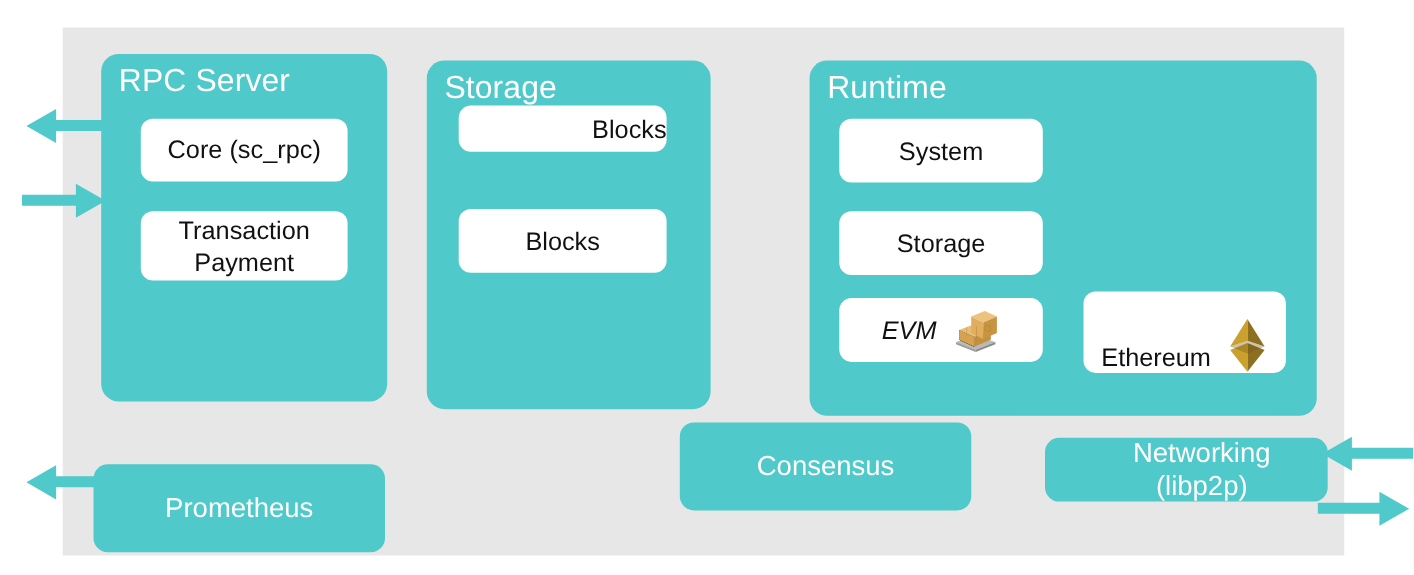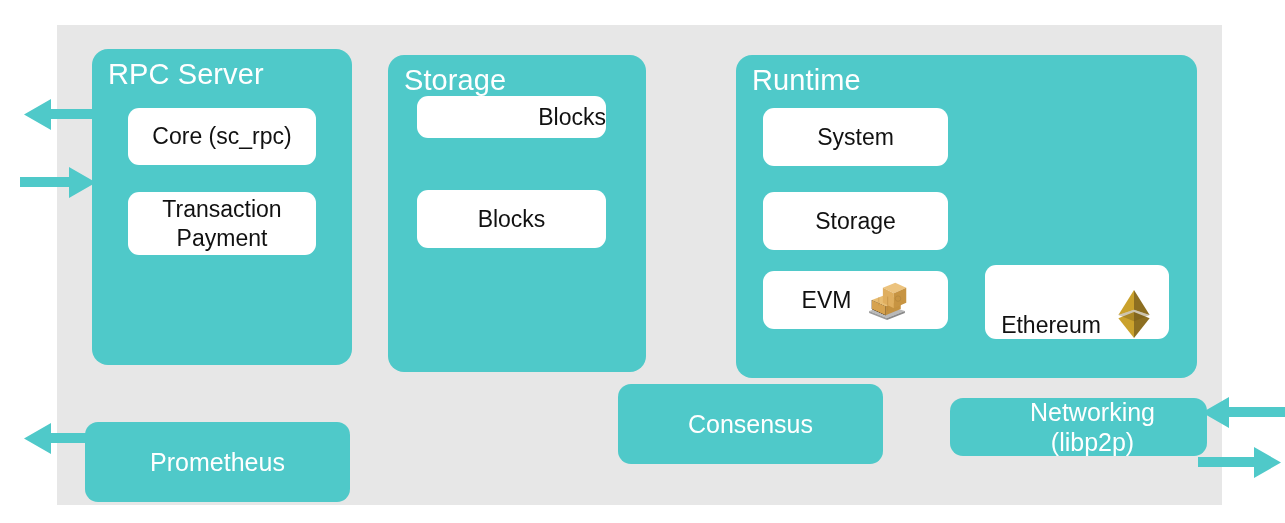--- a/index.html
+++ b/index.html
@@ -143,21 +143,21 @@
   <div class="panel" style="left:736px; top:55px; width:461px; height:323px;">
     <div class="panel-title">Runtime</div>
   </div>
   <div class="chip" style="left:763px; top:108px; width:185px; height:58px;">
     <span class="chip-label">System</span>
   </div>
   <div class="chip" style="left:763px; top:192px; width:185px; height:58px;">
     <span class="chip-label">Storage</span>
   </div>
 
-  <div class="chip with-icon" style="left:763px; top:271px; width:185px; height:58px;">
+  <div class="chip with-icon" style="left:763px; top:271px; width:185px; height:58px;font-style:italic;">
     <span class="chip-label">EVM</span>
     <svg class="icon-box" width="44" height="44" viewBox="0 0 64 64">
 
       <polygon points="6,48 32,58 58,48 32,40" fill="#b9b9b9"></polygon>
       <polygon points="6,48 6,51 32,61 32,58" fill="#9a9a9a"></polygon>
       <polygon points="32,58 32,61 58,51 58,48" fill="#8a8a8a"></polygon>
 
       <polygon points="10,32 30,41 30,54 10,45" fill="#d8a košík"></polygon>
       <polygon points="10,32 30,41 30,54 10,45" fill="#d9a košík"></polygon>
       <polygon points="10,32 30,41 30,54 10,45" fill="#d6a24f"></polygon>

